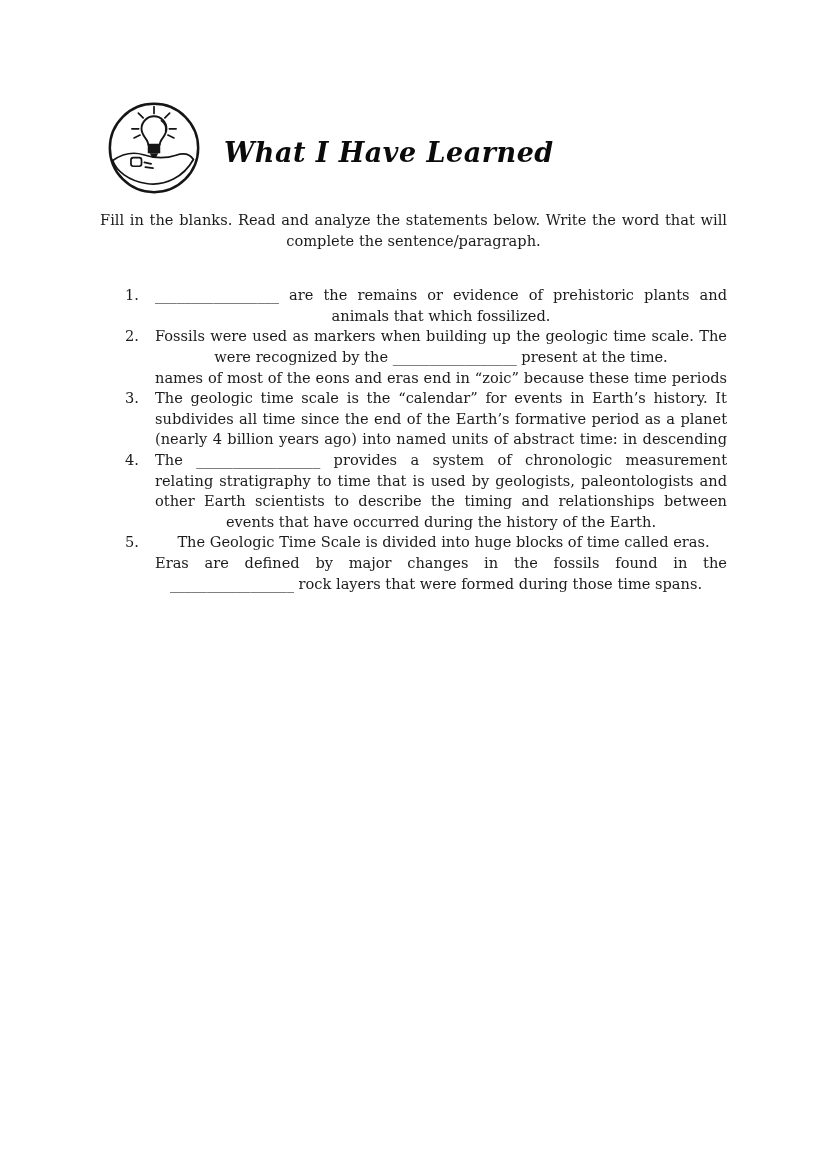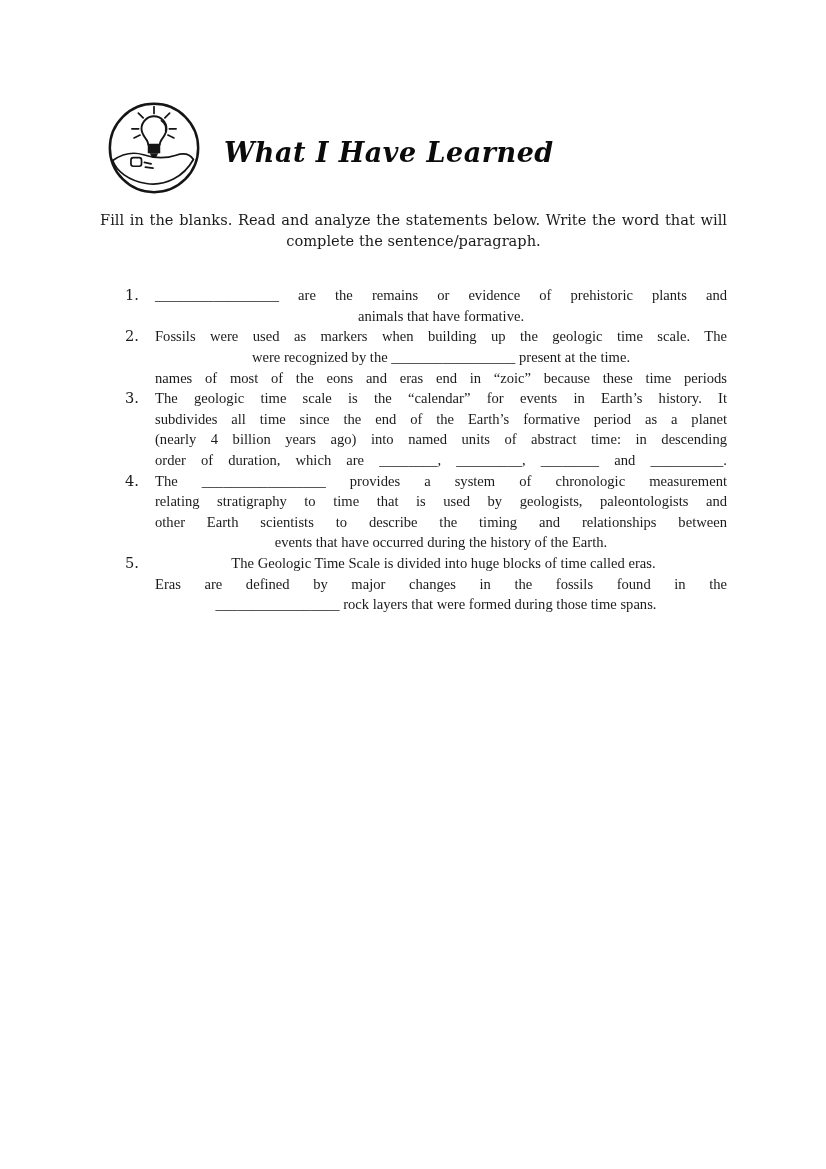--- a/index.html
+++ b/index.html
@@ -53,21 +53,20 @@
     align-items: flex-start;
   }
   .q-num {
     width: 30px;
     flex-shrink: 0;
     font-size: 14.6px;
     line-height: 20.6px;
   }
   .q-body {
     width: 572px;
-    font-family: Liberation Serif, serif;
   }
   .line {
     font-size: 14.6px;
     line-height: 20.6px;
     text-align: center;
   }
   .j {
     text-align: justify;
     text-align-last: justify;
   }
@@ -148,40 +147,39 @@
     <div class="line j">Fill in the blanks. Read and analyze the statements below. Write the word that will</div>
     <div class="line">complete the sentence/paragraph.</div>
   </div>
 
   <div class="q-list">
 
     <div class="q-item">
       <div class="q-num">1.</div>
       <div class="q-body">
         <div class="line j">_________________ are the remains or evidence of prehistoric plants and</div>
-        <div class="line">animals that have formative.</div>
+        <div class="line">animals that which fossilized.</div>
       </div>
     </div>
 
     <div class="q-item">
       <div class="q-num">2.</div>
       <div class="q-body">
         <div class="line j">Fossils were used as markers when building up the geologic time scale. The</div>
         <div class="line">were recognized by the _________________ present at the time.</div>
         <div class="line j">names of most of the eons and eras end in “zoic” because these time periods</div>
       </div>
     </div>
 
     <div class="q-item">
       <div class="q-num">3.</div>
       <div class="q-body">
         <div class="line j">The geologic time scale is the “calendar” for events in Earth’s history. It</div>
         <div class="line j">subdivides all time since the end of the Earth’s formative period as a planet</div>
         <div class="line j">(nearly 4 billion years ago) into named units of abstract time: in descending</div>
-        <div class="line j">order of duration, which are ________, _________, ________ and __________.</div>
       </div>
     </div>
 
     <div class="q-item">
       <div class="q-num">4.</div>
       <div class="q-body">
         <div class="line j">The _________________ provides a system of chronologic measurement</div>
         <div class="line j">relating stratigraphy to time that is used by geologists, paleontologists and</div>
         <div class="line j">other Earth scientists to describe the timing and relationships between</div>
         <div class="line">events that have occurred during the history of the Earth.</div>

